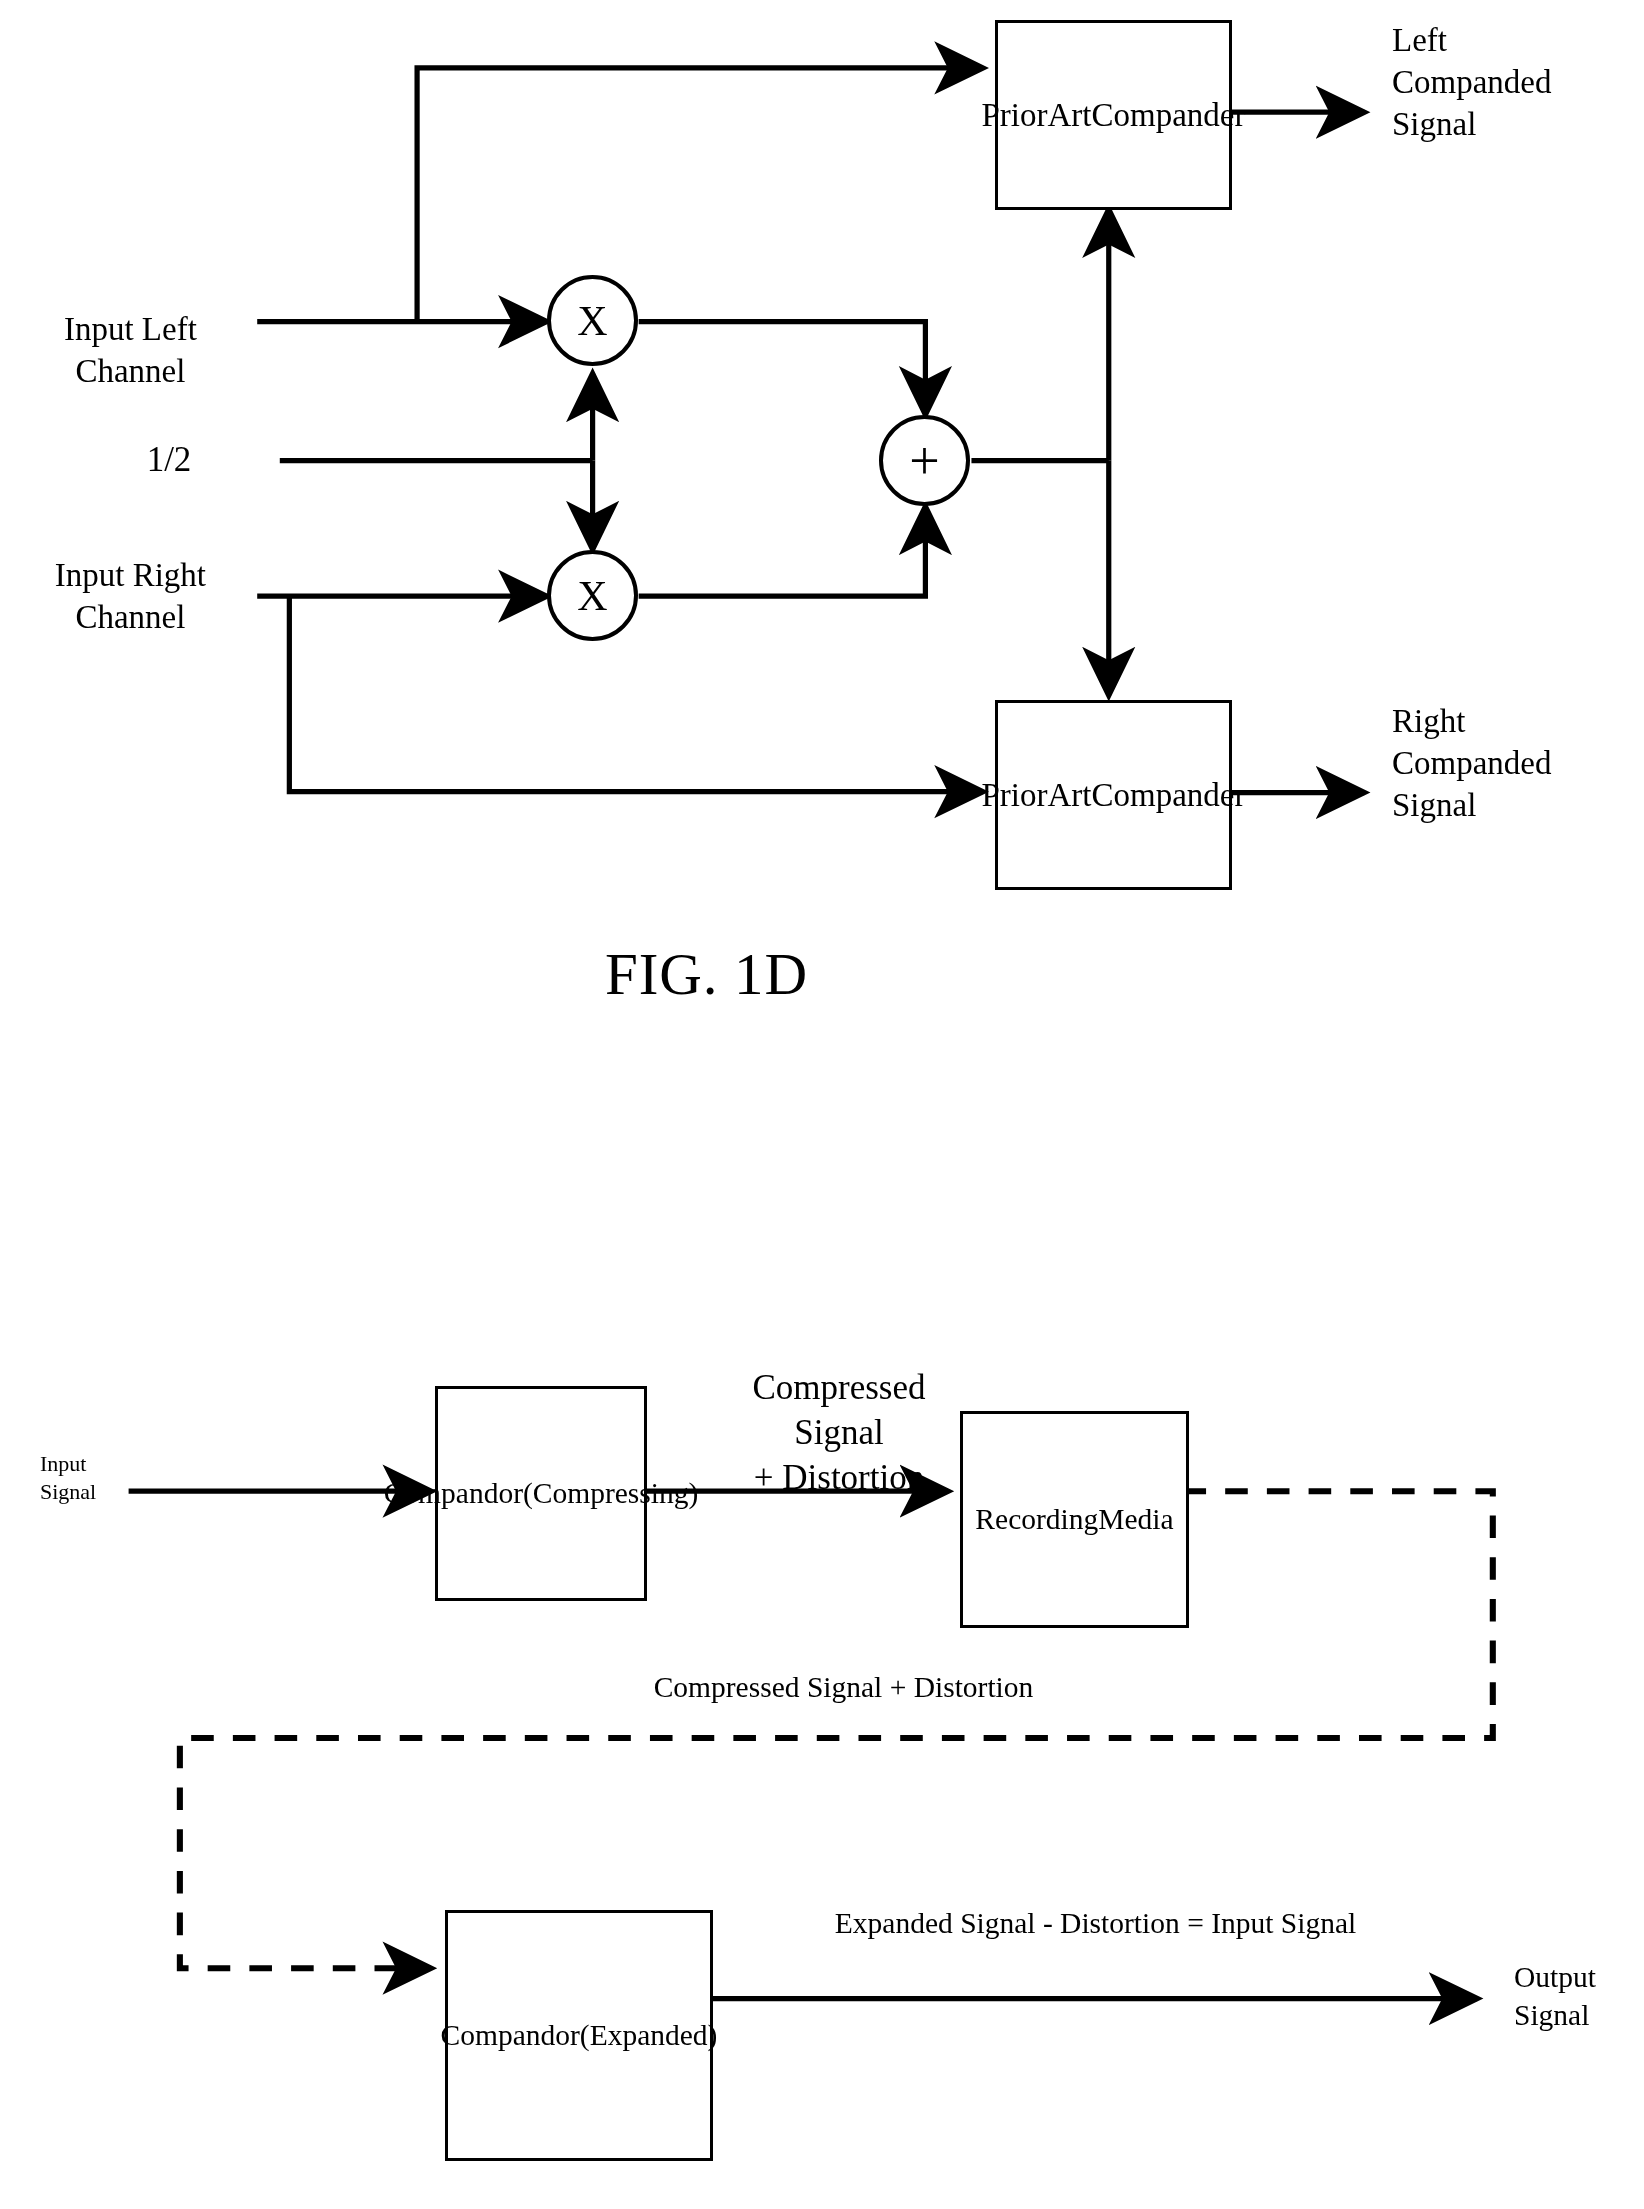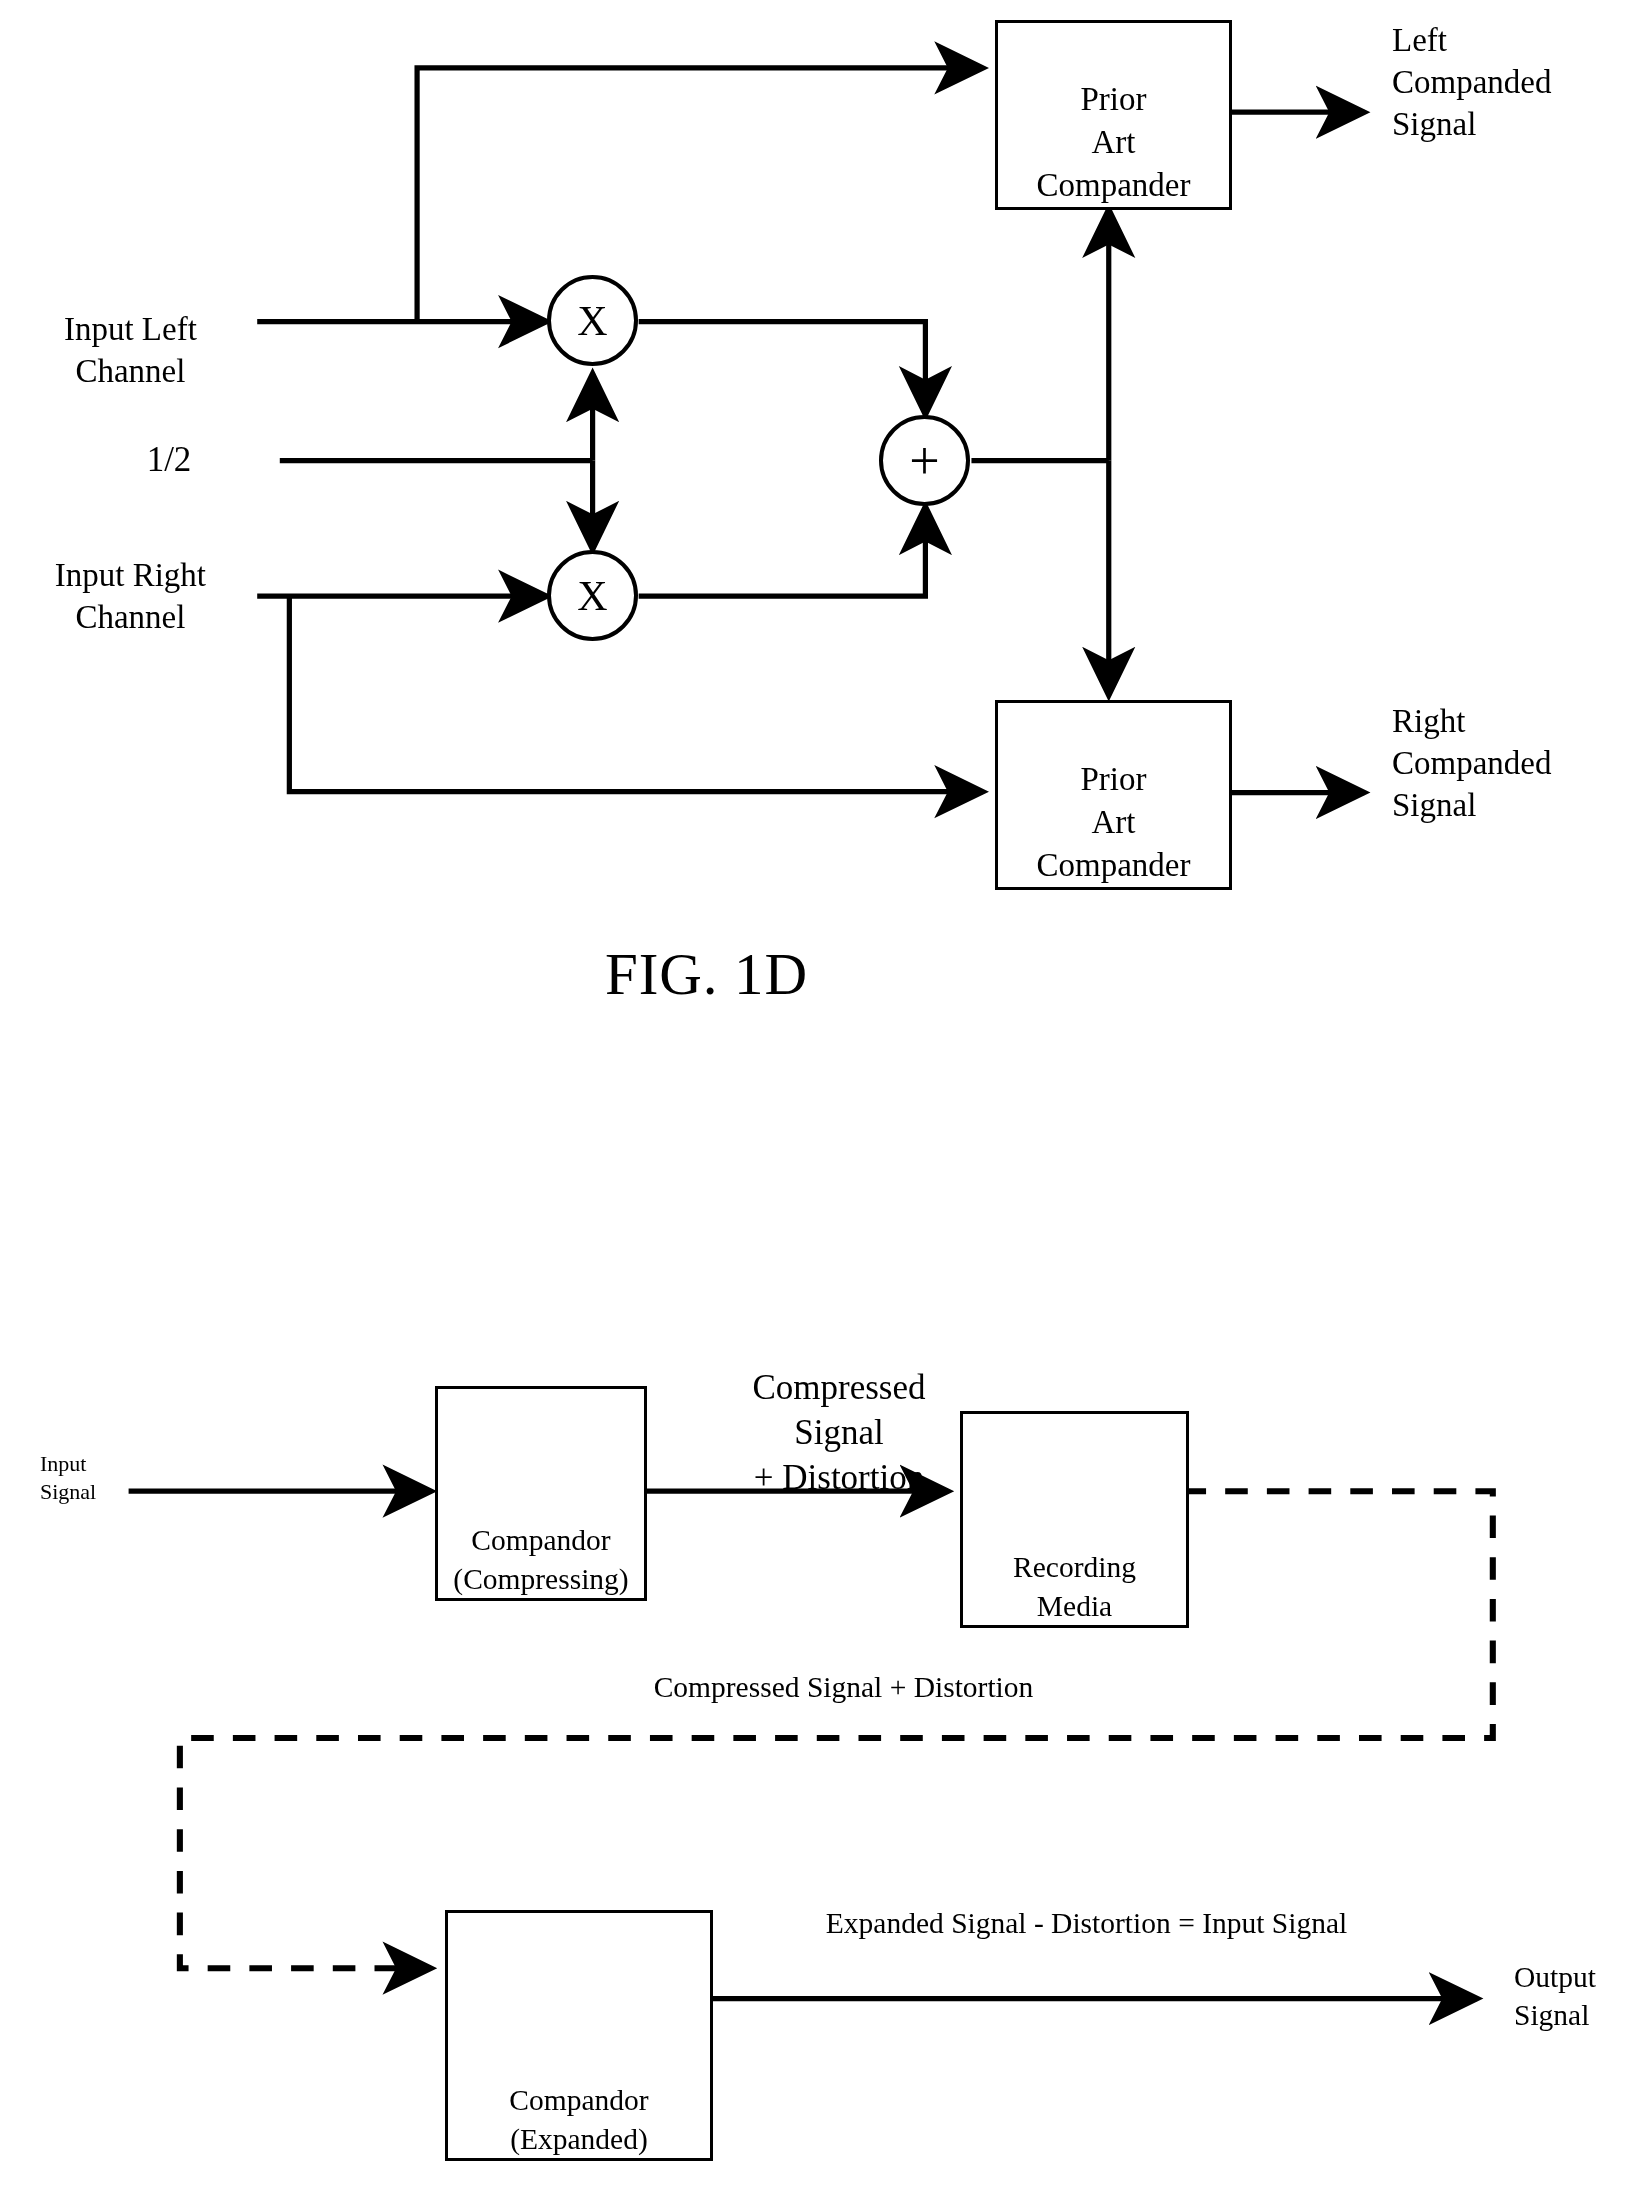--- a/index.html
+++ b/index.html
@@ -6,21 +6,21 @@
   body{
     width:1644px;height:2209px;position:relative;
     font-family:"Liberation Serif","DejaVu Serif",serif;
     color:#000;
     -webkit-font-smoothing:antialiased;
   }
   .page{position:absolute;inset:0;}
   svg.wires{position:absolute;left:0;top:0;width:1644px;height:2209px;pointer-events:none;}
   .box{
     position:absolute;border:3.5px solid #000;background:#fff;
-    display:flex;flex-direction:column;align-items:center;justify-content:flex-end;
+    display:flex;flex-direction:row;align-items:center;justify-content:center;
     text-align:center;line-height:1.30;
   }
   .box span{display:block;}
   .lbl{position:absolute;line-height:1.28;white-space:pre-line;}
   .lbl.c{text-align:center;}
   .lbl.l{text-align:left;}
   .figtitle{position:absolute;letter-spacing:0.9px;}
   .node{
     position:absolute;border:4.3px solid #000;border-radius:50%;
     background:#fff;display:flex;align-items:center;justify-content:center;
@@ -138,20 +138,20 @@
 
   <div class="lbl l" style="left:40px;top:1450px;width:226px;font-size:22px;">Input
 Signal</div>
 
   <div class="lbl c" style="left:687px;top:1366px;width:304px;font-size:35px;">Compressed
 Signal
 + Distortion</div>
 
   <div class="lbl c" style="left:461px;top:1669px;width:765px;font-size:29.5px;">Compressed Signal + Distortion</div>
 
-  <div class="lbl c" style="left:713px;top:1905px;width:747px;font-size:29.5px;">Expanded Signal - Distortion = Input Signal</div>
+  <div class="lbl c" style="left:713px;top:1905px;width:747px;font-size:29.5px;padding-left:9px;">Expanded Signal - Distortion = Input Signal</div>
 
   <div class="lbl l" style="left:1514px;top:1959px;width:174px;font-size:29.5px;">Output
 Signal</div>
 
 
 </div>
 
 
 </body></html>

